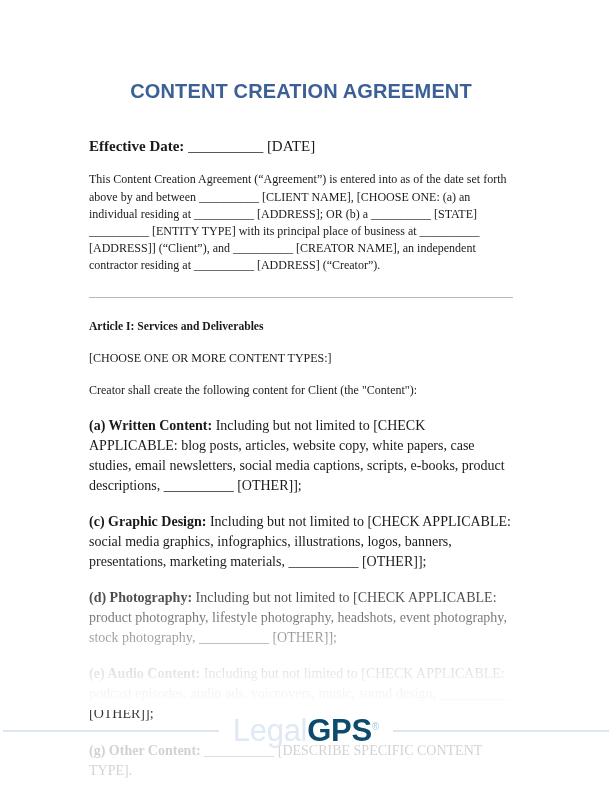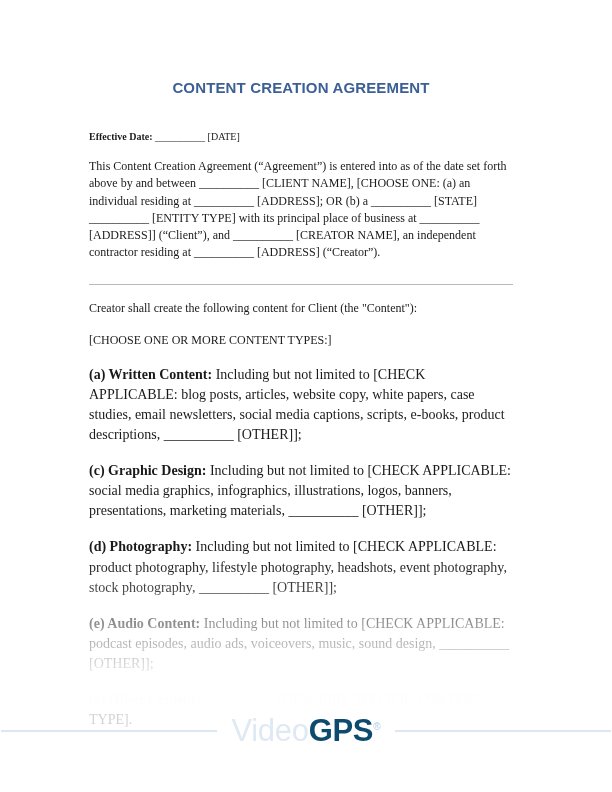--- a/index.html
+++ b/index.html
@@ -20,30 +20,30 @@
     left:89px; top:0;
     width:424px;
   }
 
   
   .doc-title {
     margin-top:79px;
     text-align:center;
     font-family:"Liberation Sans", sans-serif;
     font-weight:bold;
-    font-size:15px;
+    font-size:20px;
     letter-spacing:0.15px;
     color:#3c6095;
     line-height:1.2;
   }
 
   
   .eff-date {
     margin-top:33px;
-    font-size:10px;
+    font-size:15px;
     line-height:1.42;
     color:#1a1a1a;
   }
   .eff-date .lbl { font-weight:bold; }
 
   p.body {
     font-size:12px;
     line-height:1.435;
     color:#1a1a1a;
     text-align:left;
@@ -131,24 +131,25 @@
 
     <div class="eff-date">
       <span class="lbl">Effective Date:</span>
       <span>__________ [DATE]</span>
     </div>
 
     <p class="body intro">This Content Creation Agreement (“Agreement”) is entered into as of the date set forth above by and between __________ [CLIENT NAME], [CHOOSE ONE: (a) an individual residing at __________ [ADDRESS]; OR (b) a __________ [STATE] __________ [ENTITY TYPE] with its principal place of business at __________ [ADDRESS]] (“Client”), and __________ [CREATOR NAME], an independent contractor residing at __________ [ADDRESS] (“Creator”).</p>
 
     <hr class="divider">
 
+    <h2 class="article">Article I: Services and Deliverables</h2>
+
+    <p class="body choose">[CHOOSE ONE OR MORE CONTENT TYPES:]</p>
 
     <p class="body lead">Creator shall create the following content for Client (the "Content"):</p>
-
-    <p class="body choose">[CHOOSE ONE OR MORE CONTENT TYPES:]</p>
 
     <div class="item op-100">
       <b>(a) Written Content:</b><span> Including but not limited to [CHECK APPLICABLE: blog posts, articles, website copy, white papers, case studies, email newsletters, social media captions, scripts, e-books, product descriptions, __________ [OTHER]];</span>
     </div>
 
 
     <div class="item op-100">
       <b>(c) Graphic Design:</b><span> Including but not limited to [CHECK APPLICABLE: social media graphics, infographics, illustrations, logos, banners, presentations, marketing materials, __________ [OTHER]];</span>
     </div>
 
@@ -165,18 +166,18 @@
       <b>(g) Other Content:</b><span> __________ [DESCRIBE SPECIFIC CONTENT TYPE].</span>
     </div>
 
   </div>
 
   <div class="fade-veil"></div>
 
   <div class="footer">
     <div class="rule rule-left"></div>
     <div class="logo">
-      <span class="legal">Video</span><span class="gps">GPS</span><span class="reg">®</span>
+      <span class="legal">Legal</span><span class="gps">GPS</span><span class="reg">®</span>
     </div>
     <div class="rule rule-right"></div>
   </div>
 
 </div>
 
 </body></html>

